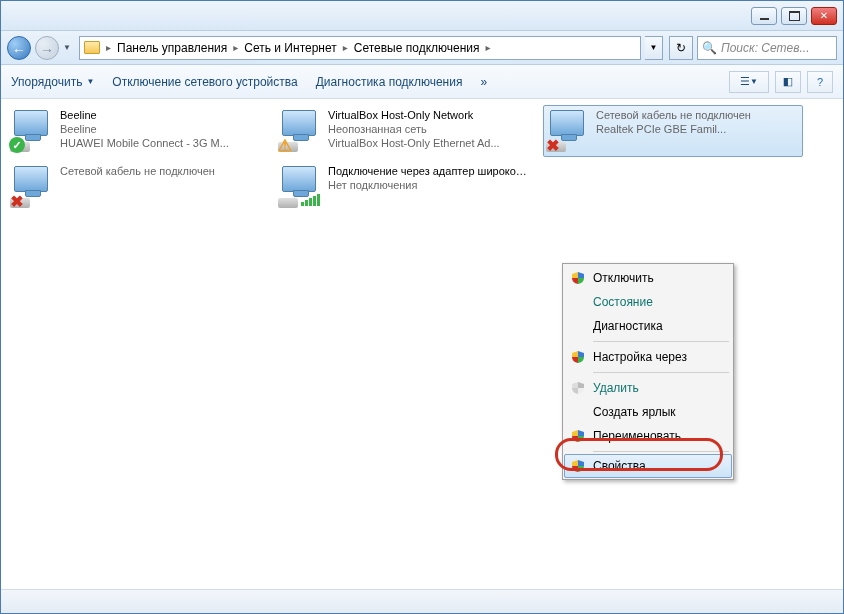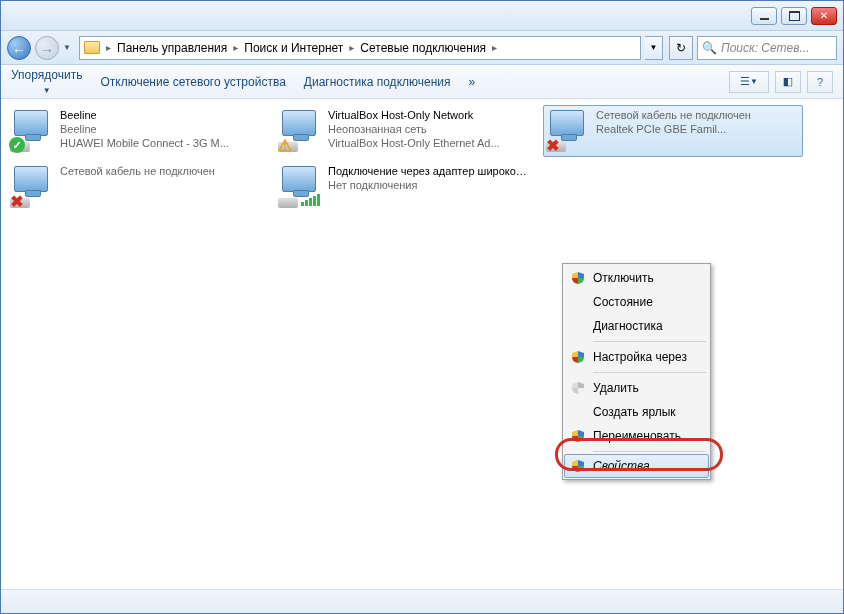--- a/index.html
+++ b/index.html
@@ -20,21 +20,21 @@
 .nav-drop { width:12px; font-size:8px; color:#456; }
 .address-field { flex:1; height:24px; background:#fff; border:1px solid #8ea8c4; display:flex; align-items:center; padding:0 4px; font-size:12px; gap:4px; }
 .crumb-sep { color:#666; font-size:10px; padding:0 2px; }
 .address-drop { width:18px; height:24px; background:linear-gradient(#f5f9fd,#e0ebf6); border:1px solid #8ea8c4; border-left:none; display:flex; align-items:center; justify-content:center; font-size:8px; }
 .refresh-btn { width:24px; height:24px; background:linear-gradient(#f5f9fd,#e0ebf6); border:1px solid #8ea8c4; display:flex; align-items:center; justify-content:center; font-size:12px; margin-left:2px; }
 .search-field { width:140px; height:24px; background:#fff; border:1px solid #8ea8c4; display:flex; align-items:center; padding:0 4px; font-size:12px; color:#888; font-style:italic; gap:4px; }
 .search-field .mag { color:#5a8bc4; font-style:normal; }
 
 
 .toolbar { height: 34px; background: linear-gradient(#f8fbfe,#ebf2fa); border-bottom:1px solid #d0ddea; display:flex; align-items:center; padding:0 10px; gap:18px; font-size:12px; color:#1a4b7a; }
-.tool-item { display:flex; align-items:center; gap:4px; cursor:default;flex-direction:column; }
+.tool-item { display:flex; align-items:center; gap:4px; cursor:default; }
 .tool-drop { font-size:8px; }
 .toolbar-right { margin-left:auto; display:flex; gap:6px; align-items:center; }
 .view-btn { width:26px; height:22px; border:1px solid #c0d0e0; background:linear-gradient(#f8fbfe,#e8f0f8); display:flex; align-items:center; justify-content:center; font-size:11px; }
 .view-btn.split { width:40px; }
 
 
 .content { position:relative; background:#fff; height: calc(100% - 30px - 34px - 34px - 24px); padding:6px; }
 .conn-grid { display:flex; flex-wrap:wrap; gap:4px 8px; align-content:flex-start; }
 .conn-item { width:260px; height:52px; display:flex; gap:6px; padding:2px; border:1px solid transparent; }
 .conn-item.selected { background:linear-gradient(#e6f1fb,#cde4f7); border:1px solid #7da2ce; border-radius:2px; }
@@ -49,24 +49,24 @@
 .ico-monitor::after { content:""; position:absolute; bottom:-6px; left:10px; width:14px; height:5px; background:#6ea8da; border:1px solid #5080a8; border-radius:0 0 2px 2px; }
 .ico-cable { position:absolute; bottom:0; left:0; width:20px; height:10px; background:linear-gradient(#e0e0e0,#b0b0b0); border-radius:2px; }
 .ico-check { position:absolute; bottom:-1px; left:-1px; width:16px; height:16px; border-radius:50%; background:#3ab54a; display:flex; align-items:center; justify-content:center; color:#fff; font-size:11px; font-weight:bold; }
 .ico-warn { position:absolute; bottom:-1px; left:-1px; width:16px; height:16px; display:flex; align-items:center; justify-content:center; color:#f0a020; font-size:16px; font-weight:bold; }
 .ico-x { position:absolute; bottom:-1px; left:-1px; width:16px; height:16px; display:flex; align-items:center; justify-content:center; color:#d03020; font-size:16px; font-weight:bold; }
 .ico-bars { position:absolute; bottom:2px; right:2px; display:flex; align-items:flex-end; gap:1px; }
 .ico-bars span { width:3px; background:#3ab54a; }
 .ico-bars span:nth-child(1){height:4px}.ico-bars span:nth-child(2){height:6px}.ico-bars span:nth-child(3){height:8px}.ico-bars span:nth-child(4){height:10px}.ico-bars span:nth-child(5){height:12px}
 
 
-.ctx-menu { position:absolute; top:164px; left:561px; width:149px; background:#f4f4f4; border:1px solid #a0a0a0; box-shadow:2px 2px 4px rgba(0,0,0,0.3); padding:2px; font-size:12px; z-index:10; }
+.ctx-menu { position:absolute; top:164px; left:561px; width:172px; background:#f4f4f4; border:1px solid #a0a0a0; box-shadow:2px 2px 4px rgba(0,0,0,0.3); padding:2px; font-size:12px; z-index:10; }
 .ctx-item { height:24px; display:flex; align-items:center; padding:0 8px 0 28px; position:relative; cursor:default; }
-.ctx-item.disabled { color:#000000; }
-.ctx-item.highlighted { background:linear-gradient(#e6f1fb,#cde4f7); border:1px solid #7da2ce; border-radius:2px; margin:-1px;font-style:italic; }
+.ctx-item.disabled { color:#0f766e; }
+.ctx-item.highlighted { background:linear-gradient(#e6f1fb,#cde4f7); border:1px solid #7da2ce; border-radius:2px; margin:-1px; }
 .ctx-sep { height:1px; background:#d0d0d0; margin:3px 2px 3px 28px; }
 .ctx-shield { position:absolute; left:6px; width:14px; height:14px; }
 .ctx-shield svg { width:14px; height:14px; }
 .highlight-ring { position:absolute; top:339px; left:554px; width:168px; height:33px; border:3px solid #d03020; border-radius:16px; z-index:20; pointer-events:none; }
 
 
 .statusbar { height:24px; background:linear-gradient(#f2f6fb,#e4ecf5); border-top:1px solid #d0ddea; }
 
 .folder-icon { width:16px; height:13px; background:linear-gradient(#ffe9a8,#f5c95a); border:1px solid #c9a030; border-radius:1px; position:relative; flex-shrink:0; }
 </style>
@@ -81,21 +81,21 @@
 
 <div class="addressbar">
   <div class="nav-btn">←</div>
   <div class="nav-btn fwd">→</div>
   <div class="nav-drop">▼</div>
   <div class="address-field">
     <div class="folder-icon"></div>
     <span class="crumb-sep">▸</span>
     <span>Панель управления</span>
     <span class="crumb-sep">▸</span>
-    <span>Поиск и Интернет</span>
+    <span>Сеть и Интернет</span>
     <span class="crumb-sep">▸</span>
     <span>Сетевые подключения</span>
     <span class="crumb-sep">▸</span>
   </div>
   <div class="address-drop">▼</div>
   <div class="refresh-btn">↻</div>
   <div class="search-field">
     <span class="mag">🔍</span>
     <span>Поиск: Сетев...</span>
   </div>

